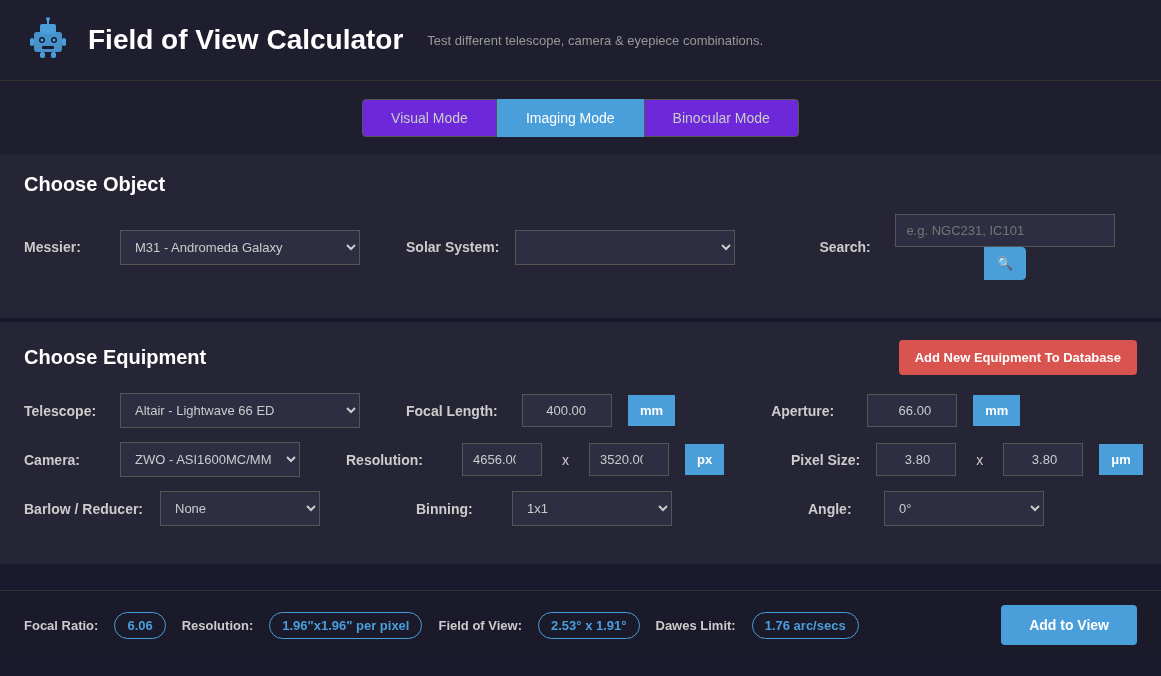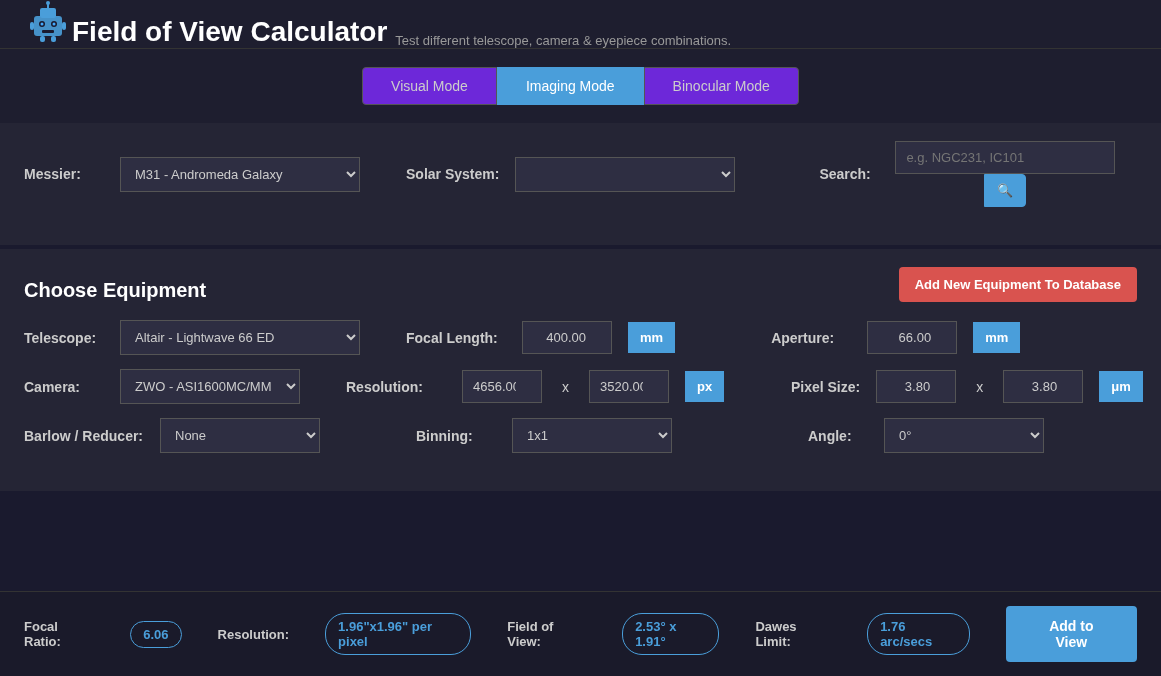--- a/index.html
+++ b/index.html
@@ -7,23 +7,24 @@
       background: #1a1a2e;
       font-family: Arial, sans-serif;
       color: #ccc;
       min-height: 676px;
       width: 1161px;
     }
 
     
     .header {
       background: #1e1e2f;
-      padding: 0 24px;
-      display: flex;
-      align-items: flex-end;
+      padding: 16px 24px;
+      display: flex;
+      align-items: center;
+      gap: 16px;
       border-bottom: 1px solid #333;
     }
     .header-title {
       font-size: 28px;
       font-weight: bold;
       color: #fff;
     }
     .header-subtitle {
       font-size: 13px;
       color: #999;
@@ -127,21 +128,21 @@
       color: #fff;
       padding: 8px 12px;
       border-radius: 0 4px 4px 0;
       cursor: pointer;
       font-size: 13px;
     }
 
     
     .equipment-header {
       display: flex;
-      align-items: flex-end;
+      align-items: center;
       justify-content: space-between;
       margin-bottom: 18px;
       gap: 43px;
     }
     .add-equipment-btn {
       background: #d9534f;
       color: #fff;
       border: none;
       padding: 10px 16px;
       border-radius: 4px;
@@ -156,24 +157,24 @@
       font-size: 14px;
       padding: 0 4px;
     }
 
     
     .bottom-bar {
       background: #1a1a2a;
       padding: 14px 24px;
       display: flex;
       align-items: center;
-      gap: 36px;
+      gap: 16px;
       border-top: 1px solid #333;
       position: fixed;
-      bottom: 0;
+      bottom: 17px;
       width: 1161px;
     }
     .bottom-label {
       font-size: 13px;
       color: #ccc;
       font-weight: 600;
     }
     .value-badge {
       background: transparent;
       border: 1px solid #4a9eda;
@@ -224,20 +225,21 @@
   <span class="header-subtitle">Test different telescope, camera &amp; eyepiece combinations.</span>
 </div>
 
 <div class="mode-tabs">
   <button class="mode-tab">Visual Mode</button>
   <button class="mode-tab active">Imaging Mode</button>
   <button class="mode-tab">Binocular Mode</button>
 </div>
 
 <div class="section">
+  <div class="section-title">Choose Object</div>
   <div class="form-row">
 
     <span class="form-label">Messier:</span>
     <select class="select-wide">
       <option>M31 - Andromeda Galaxy</option>
       <option>M42 - Orion Nebula</option>
       <option>M45 - Pleiades</option>
     </select>
 
     <span class="form-label" style="min-width:60px; text-align:right; margin-left:30px;">Solar System:</span>

